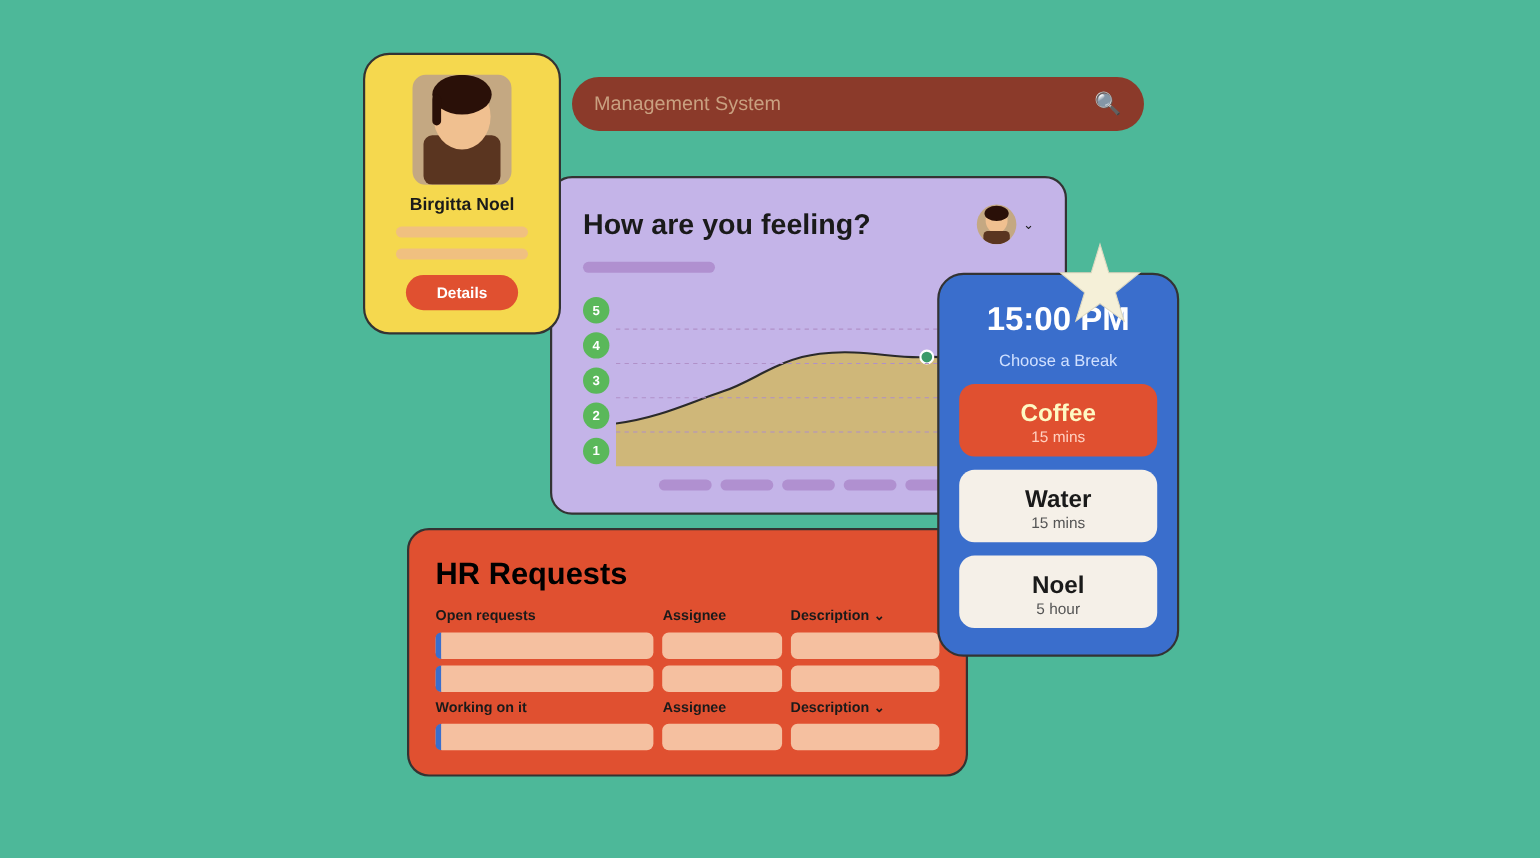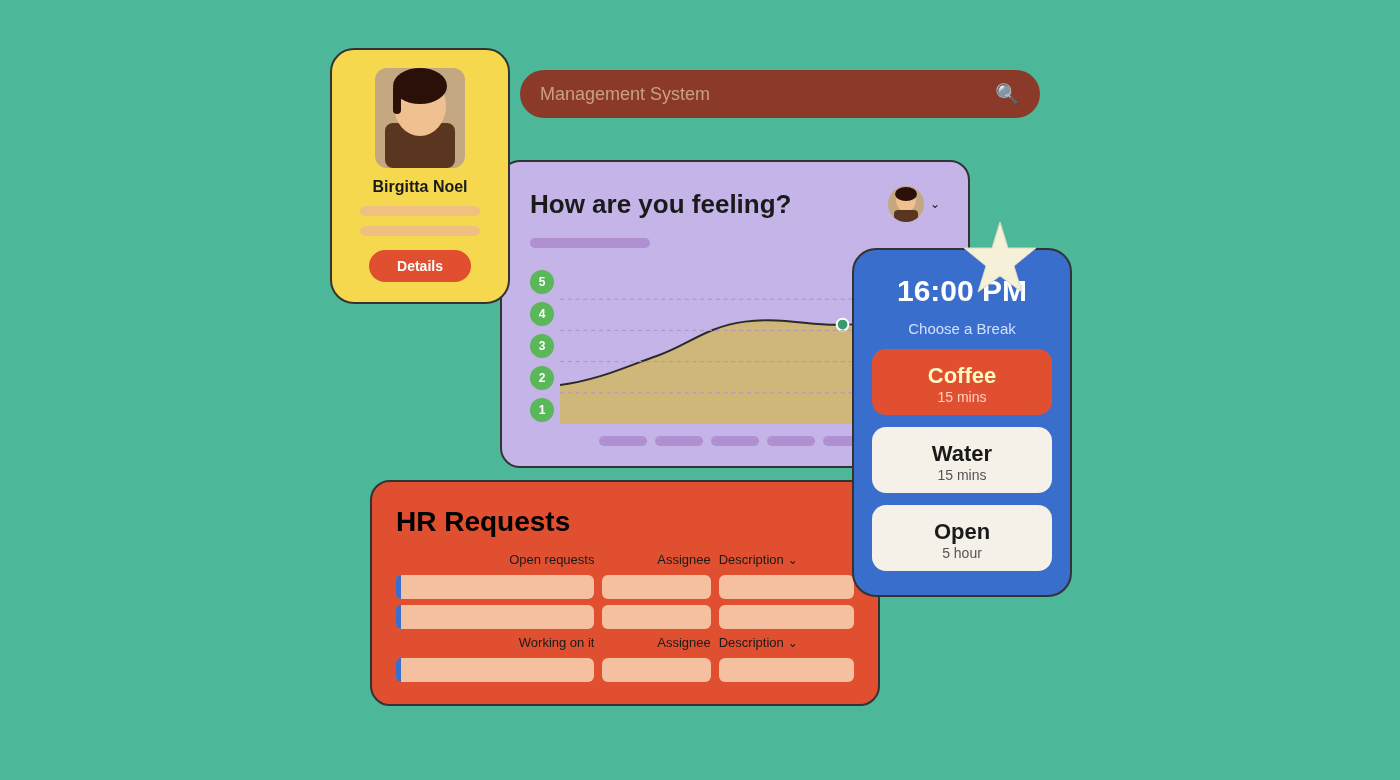--- a/index.html
+++ b/index.html
@@ -260,22 +260,21 @@
     }
     .hr-table-header {
       display: flex;
       gap: 8px;
       margin-bottom: 8px;
       align-items: center;
     }
     .hr-col-label {
       font-size: 13px;
       color: #1a1a1a;
-      font-weight: normal;
-      text-align: right;
+      font-weight: bold;
     }
     .hr-col-1 { flex: 2.2; }
     .hr-col-2 { flex: 1.2; }
     .hr-col-3 { flex: 1.5; display: flex; align-items: center; gap: 4px; }
     .hr-row {
       display: flex;
       gap: 8px;
       margin-bottom: 6px;
     }
     .hr-cell {
@@ -386,35 +385,35 @@
   </div>
 </div>
 
 <div class="star-decoration">
   <svg viewBox="0 0 80 80" width="80" height="80">
     <polygon points="40,4 48,30 76,30 54,48 62,74 40,58 18,74 26,48 4,30 32,30" fill="#f5f0d8" stroke="#ddd8c0" stroke-width="1"></polygon>
   </svg>
 </div>
 
 <div class="break-panel">
-  <div class="break-time">16:00 PM</div>
+  <div class="break-time">15:00 PM</div>
   <div class="break-subtitle">Choose a Break</div>
 
   <button class="break-option selected">
     <div class="break-option-title">Coffee</div>
     <div class="break-option-sub">15 mins</div>
   </button>
 
   <button class="break-option">
     <div class="break-option-title">Water</div>
     <div class="break-option-sub">15 mins</div>
   </button>
 
   <button class="break-option">
-    <div class="break-option-title">Open</div>
+    <div class="break-option-title">Noel</div>
     <div class="break-option-sub">5 hour</div>
   </button>
 </div>
 
 <div class="hr-panel">
   <div class="hr-title">HR Requests</div>
 
   <div class="hr-table-header">
     <div class="hr-col-label hr-col-1">Open requests</div>
     <div class="hr-col-label hr-col-2">Assignee</div>

